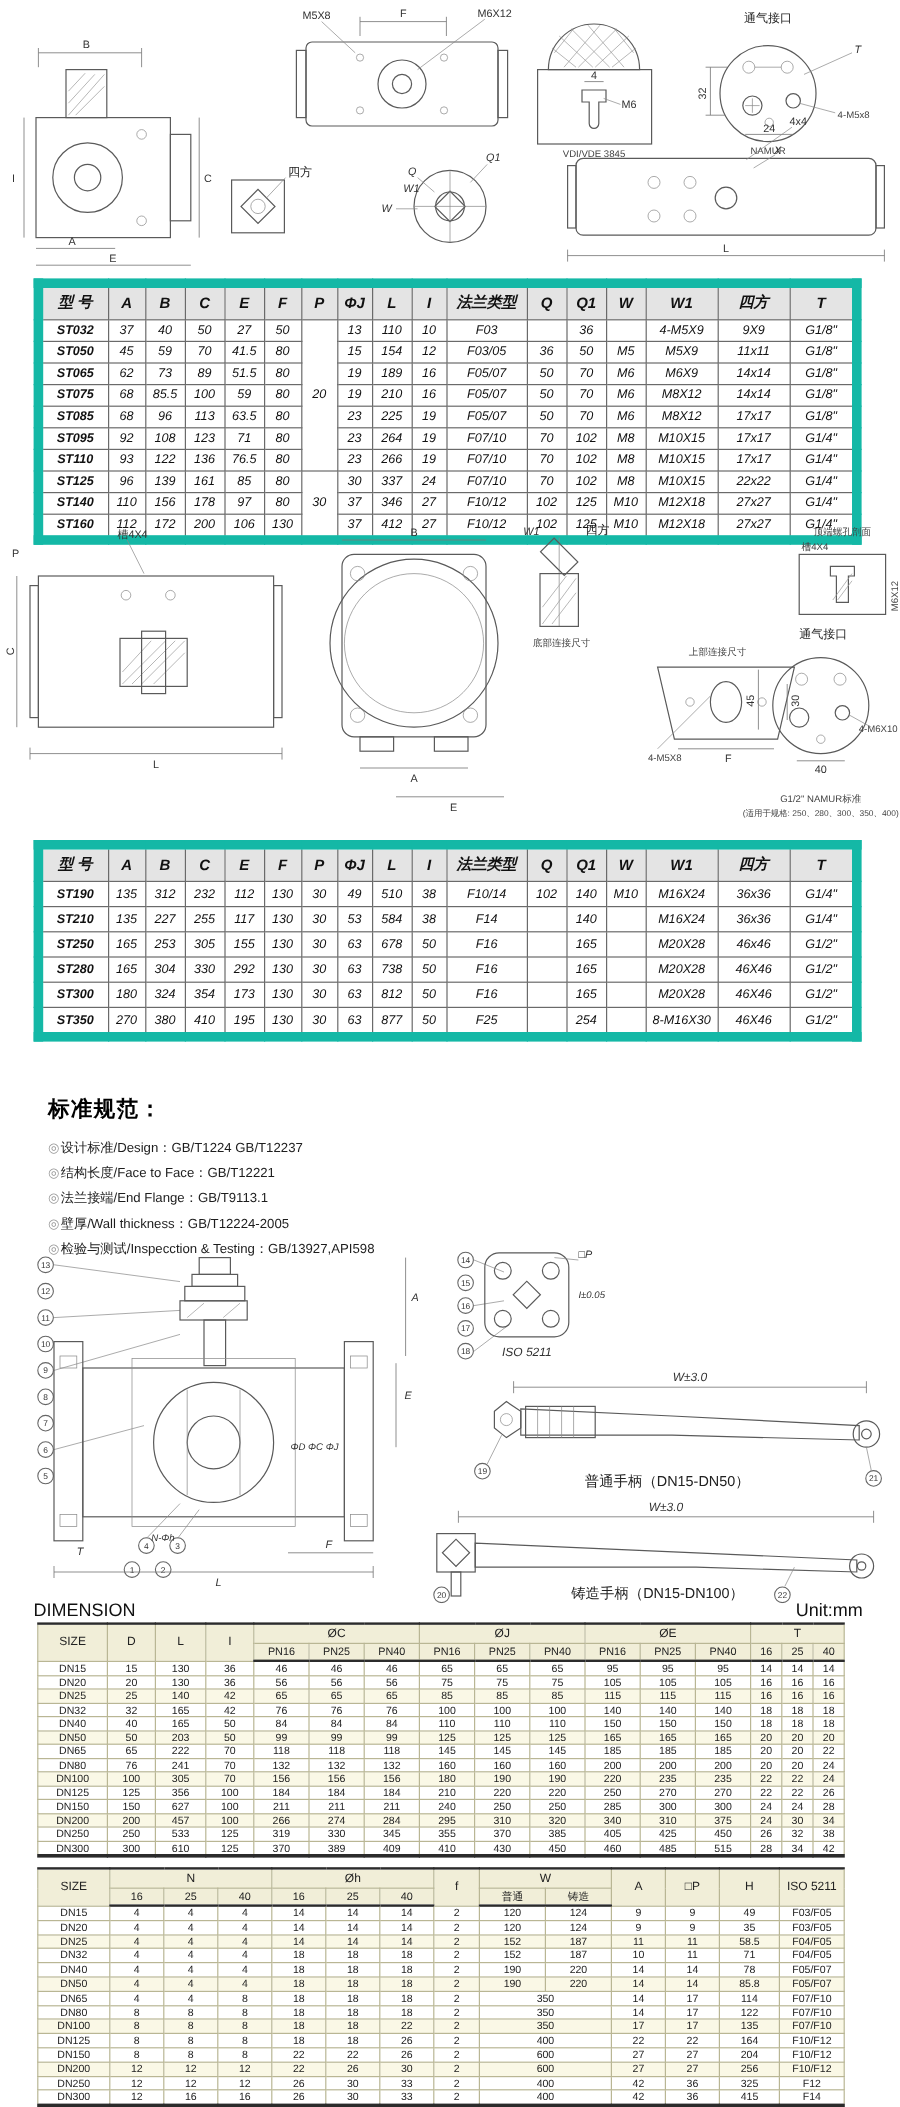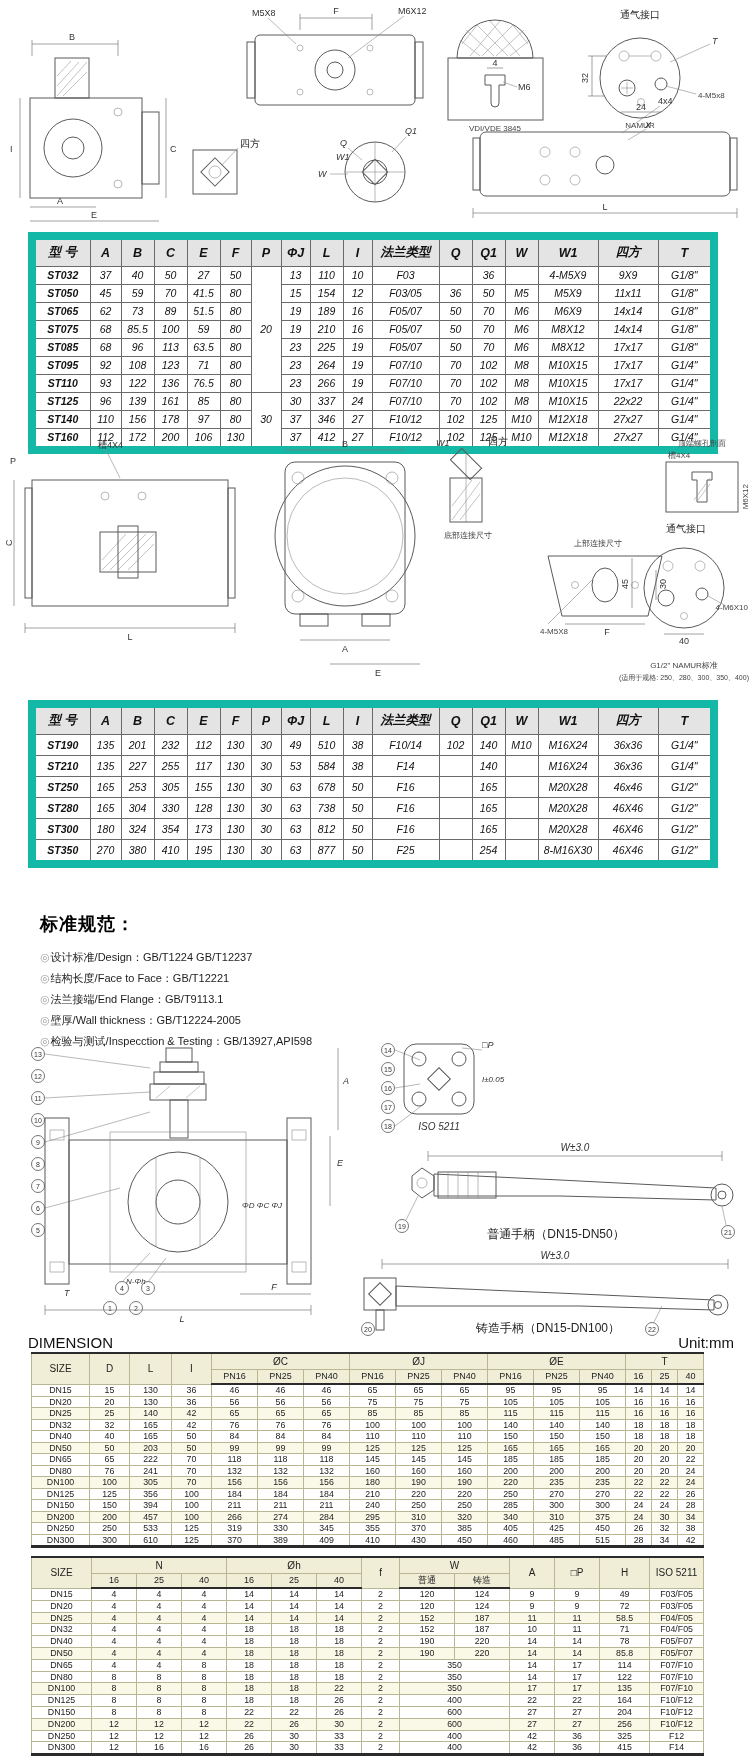--- a/index.html
+++ b/index.html
@@ -40,21 +40,21 @@
   #bottom-table tbody td,#bottom-table tbody th{height:11px;line-height:10.8px;font-size:8.8px}
   .yl-table tbody tr:nth-child(3n) td,.yl-table tbody tr:nth-child(3n) th{background:#faf8e6}
 
   
   #specs{left:40px;width:600px}
   #specs h2{font-size:18px;font-weight:bold;color:#000;letter-spacing:1px;margin-bottom:11px}
   .spec-item{font-size:11px;line-height:21px;color:#1d1d1d}
   .spec-bullet{color:#9a9a9a;margin-right:1px}
 
   
-  #dim-head{display:flex;justify-content:space-between;padding:0 16px 0 28px}
+  #dim-head{display:flex;justify-content:space-between;padding:0 31px 0 28px}
   #dim-head .t1{font-size:15px;color:#111}
   #dim-head .t2{font-size:15px;color:#111}
 </style>
 </head>
 <body>
 
 <div class="abs" style="top:0;height:230px">
 <svg width="750" height="230" viewBox="0 0 750 230">
 
   <g>
@@ -561,21 +561,21 @@
           <th>W</th>
           <th>W1</th>
           <th>四方</th>
           <th>T</th>
         </tr>
       </thead>
       <tbody>
         <tr>
           <th>ST190</th>
           <td>135</td>
-          <td>201</td>
+          <td>312</td>
           <td>232</td>
           <td>112</td>
           <td>130</td>
           <td>30</td>
           <td>49</td>
           <td>510</td>
           <td>38</td>
           <td>F10/14</td>
           <td>102</td>
           <td>140</td>
@@ -620,21 +620,21 @@
           <td></td>
           <td>M20X28</td>
           <td>46x46</td>
           <td>G1/2"</td>
         </tr>
         <tr>
           <th>ST280</th>
           <td>165</td>
           <td>304</td>
           <td>330</td>
-          <td>128</td>
+          <td>292</td>
           <td>130</td>
           <td>30</td>
           <td>63</td>
           <td>738</td>
           <td>50</td>
           <td>F16</td>
           <td></td>
           <td>165</td>
           <td></td>
           <td>M20X28</td>
@@ -1073,21 +1073,21 @@
           <td>250</td>
           <td>270</td>
           <td>270</td>
           <td>22</td>
           <td>22</td>
           <td>26</td>
         </tr>
         <tr>
           <th>DN150</th>
           <td>150</td>
-          <td>394</td>
+          <td>627</td>
           <td>100</td>
           <td>211</td>
           <td>211</td>
           <td>211</td>
           <td>240</td>
           <td>250</td>
           <td>250</td>
           <td>285</td>
           <td>300</td>
           <td>300</td>
@@ -1217,21 +1217,21 @@
           <td>4</td>
           <td>4</td>
           <td>14</td>
           <td>14</td>
           <td>14</td>
           <td>2</td>
           <td>120</td>
           <td>124</td>
           <td>9</td>
           <td>9</td>
-          <td>72</td>
+          <td>35</td>
           <td>F03/F05</td>
         </tr>
         <tr>
           <th>DN25</th>
           <td>4</td>
           <td>4</td>
           <td>4</td>
           <td>14</td>
           <td>14</td>
           <td>14</td>

